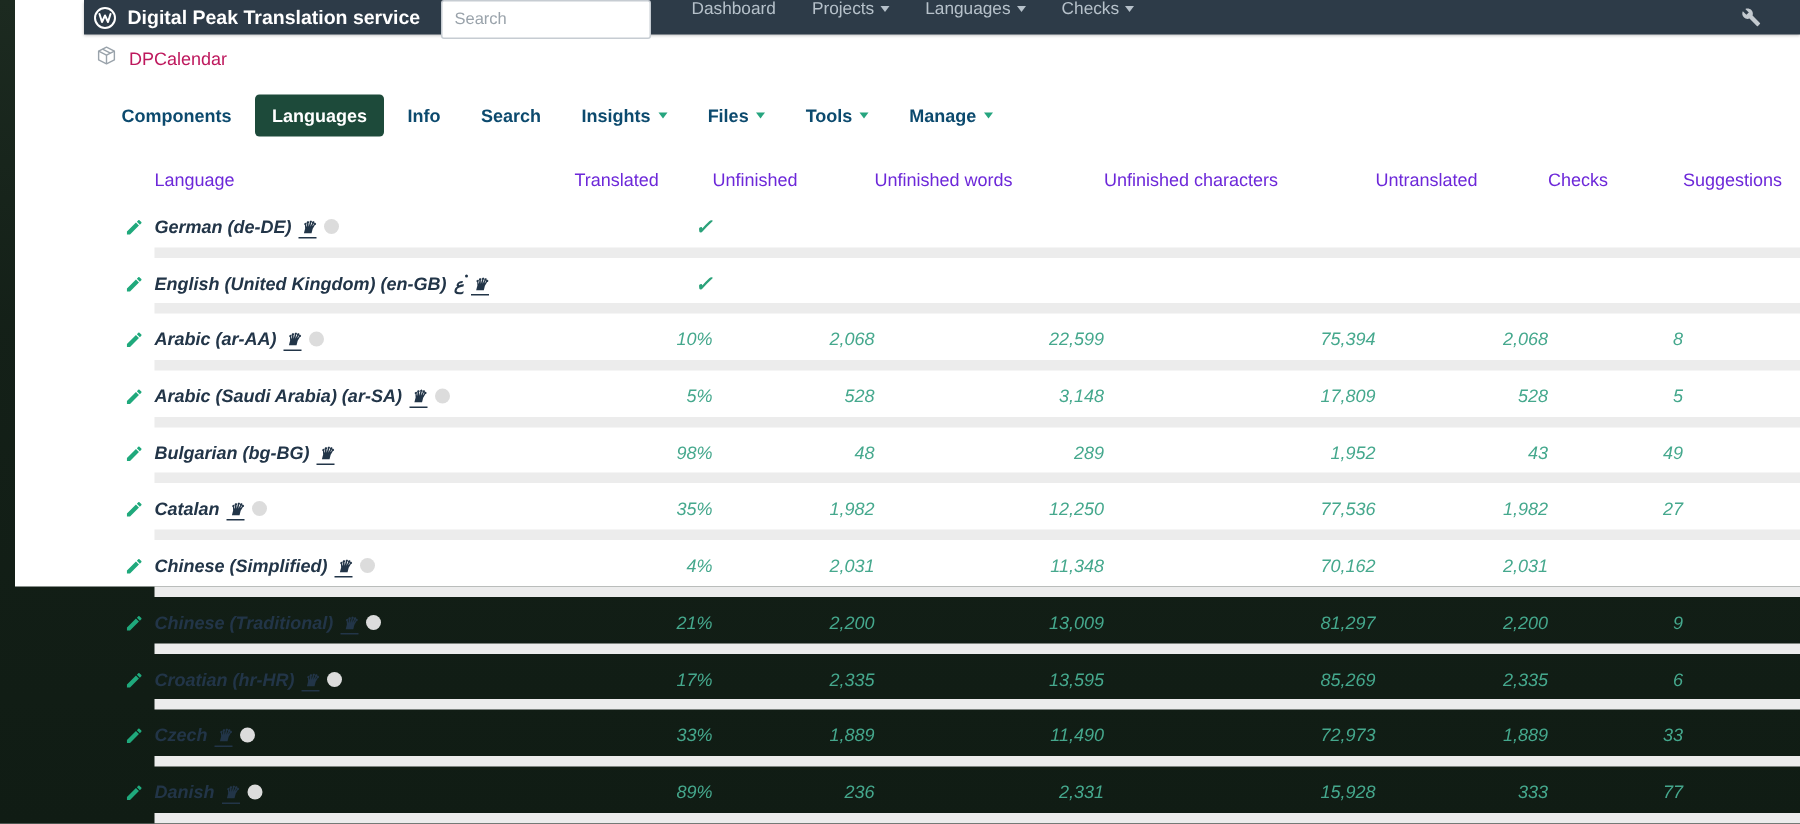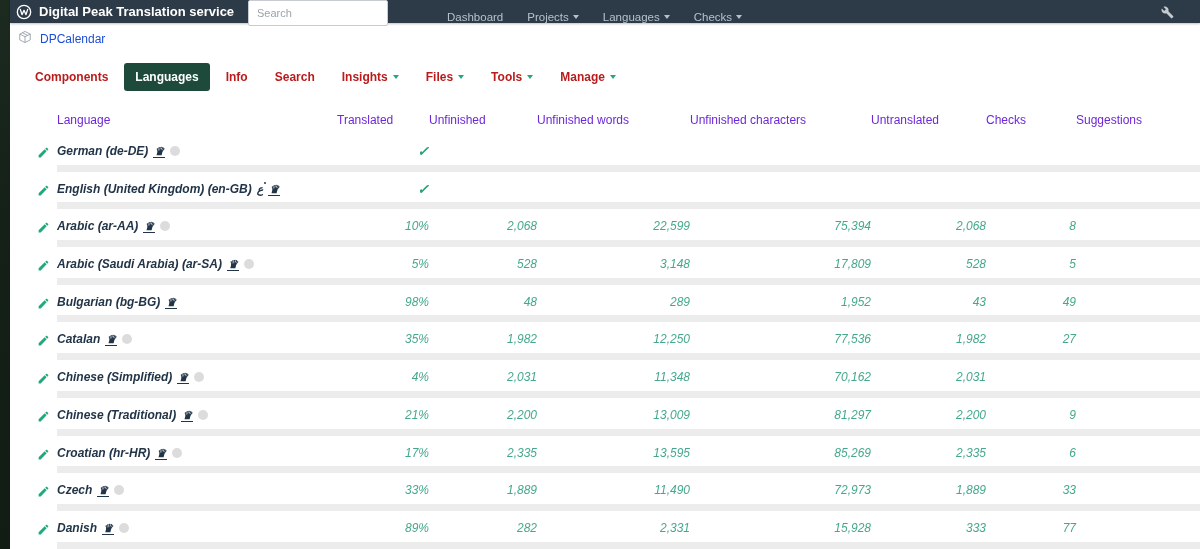--- a/index.html
+++ b/index.html
@@ -2,45 +2,45 @@
 <html><head>
 <meta charset="utf-8">
 <style>
   * { box-sizing: border-box; }
   html,body { margin:0; padding:0; }
   body {
     width:1200px; height:549px; overflow:hidden;
     background: linear-gradient(180deg,#1c2a20 0%,#13201732 40%,#101c14 100%), #142018;
     font-family:"Liberation Sans", sans-serif;
   }
-  .page { margin-left:10px; width:1190px; height:549px; background:#fff; position:relative; }
+  .page { margin-left:10px; width:1190px; height:391px; background:#fff; position:relative;padding-left:46px; }
 
   
   .navbar { height:23px; background:#2d3b48; position:relative; display:flex; align-items:center; padding-left:6px; box-shadow:0 1px 2px rgba(0,0,0,.25); }
   .brand { display:flex; align-items:center; gap:7px; color:#fff; font-size:13px; font-weight:700; cursor:pointer; }
   .brand svg { display:block; }
   .nav-search {
     position:absolute; left:238px; top:0; width:140px; height:26px; z-index:3;
     border:1px solid #c6ccd2; border-radius:2px; background:#fff;
     padding:0 8px; font-size:11px; color:#333; font-family:"Liberation Sans",sans-serif;
   }
   .nav-search::placeholder { color:#9aa3ab; }
-  .nav-links { position:absolute; left:405px; top:0; height:23px; display:flex; align-items:flex-end; gap:24px;margin-left:32px; }
+  .nav-links { position:absolute; left:405px; top:0; height:23px; display:flex; align-items:flex-start; gap:24px; }
   .nav-link { color:#b6c1ca; font-size:11.5px; display:flex; align-items:center; gap:4px; cursor:pointer; white-space:nowrap; }
   .caret-light { width:0; height:0; border-left:3.5px solid transparent; border-right:3.5px solid transparent; border-top:4px solid #b6c1ca; }
   .caret-teal  { width:0; height:0; border-left:3.5px solid transparent; border-right:3.5px solid transparent; border-top:4px solid #26a57f; }
   .wrench { position:absolute; right:26px; top:5px; cursor:pointer; }
 
   
   .breadcrumb { height:32px; display:flex; align-items:center; gap:8px; padding-left:8px; }
-  .breadcrumb .project { font-size:12px; color:#1d4ed8; cursor:pointer; }
+  .breadcrumb .project { font-size:12px; color:#be185d; cursor:pointer; }
 
   
   .tabs { display:flex; align-items:center; gap:5px; padding:8px 0 6px 14px; }
-  .tab { padding:7px 11px; font-size:12px; font-weight:700; color:#b91c1c; border-radius:3px; display:flex; align-items:center; gap:5px; cursor:pointer; white-space:nowrap; }
+  .tab { padding:7px 11px; font-size:12px; font-weight:700; color:#0c4a6e; border-radius:3px; display:flex; align-items:center; gap:5px; cursor:pointer; white-space:nowrap; }
   .tab.active { background:#1d4a3a; color:#fff; }
 
   
   .grid-cols { display:grid; grid-template-columns:47px 280px 92px 108px 153px 181px 115px 90px 1fr; }
   .thead { padding-top:16px; height:40px; font-size:12px; color:#6d28d9; }
   .thead .cell { text-align:left; }
   .thead .cell:last-child { padding-right:20px; }
   .thead .cell-language { text-align:left; }
 
   .lang-row { position:relative; height:37.7px; padding-top:7px; align-items:start;font-style:italic; }
@@ -388,21 +388,21 @@
       <span class="pencil">
         <svg width="13" height="13" viewBox="0 0 24 24">
           <path fill="#1fa97c" d="M20.7 7c.4-.4.4-1 0-1.4l-2.3-2.3c-.4-.4-1-.4-1.4 0l-1.8 1.8 3.7 3.7L20.7 7zM3 17.2V21h3.8l11-11.1-3.7-3.7L3 17.2z"></path>
         </svg>
       </span>
     </span>
     <span class="lang-cell">
       <span>Danish</span><span><span class="badge badge-crown">♛</span><span class="badge badge-avatar"></span></span>
     </span>
     <span class="cell-num">89%</span>
-    <span class="cell-num">282</span>
+    <span class="cell-num">236</span>
     <span class="cell-num">2,331</span>
     <span class="cell-num">15,928</span>
     <span class="cell-num">333</span>
     <span class="cell-num">77</span>
     <span class="cell-num"></span>
     <span class="bar">
       <span class="bar-fill" style="width: 87%;"></span>
     </span>
   </div>
 </div>

